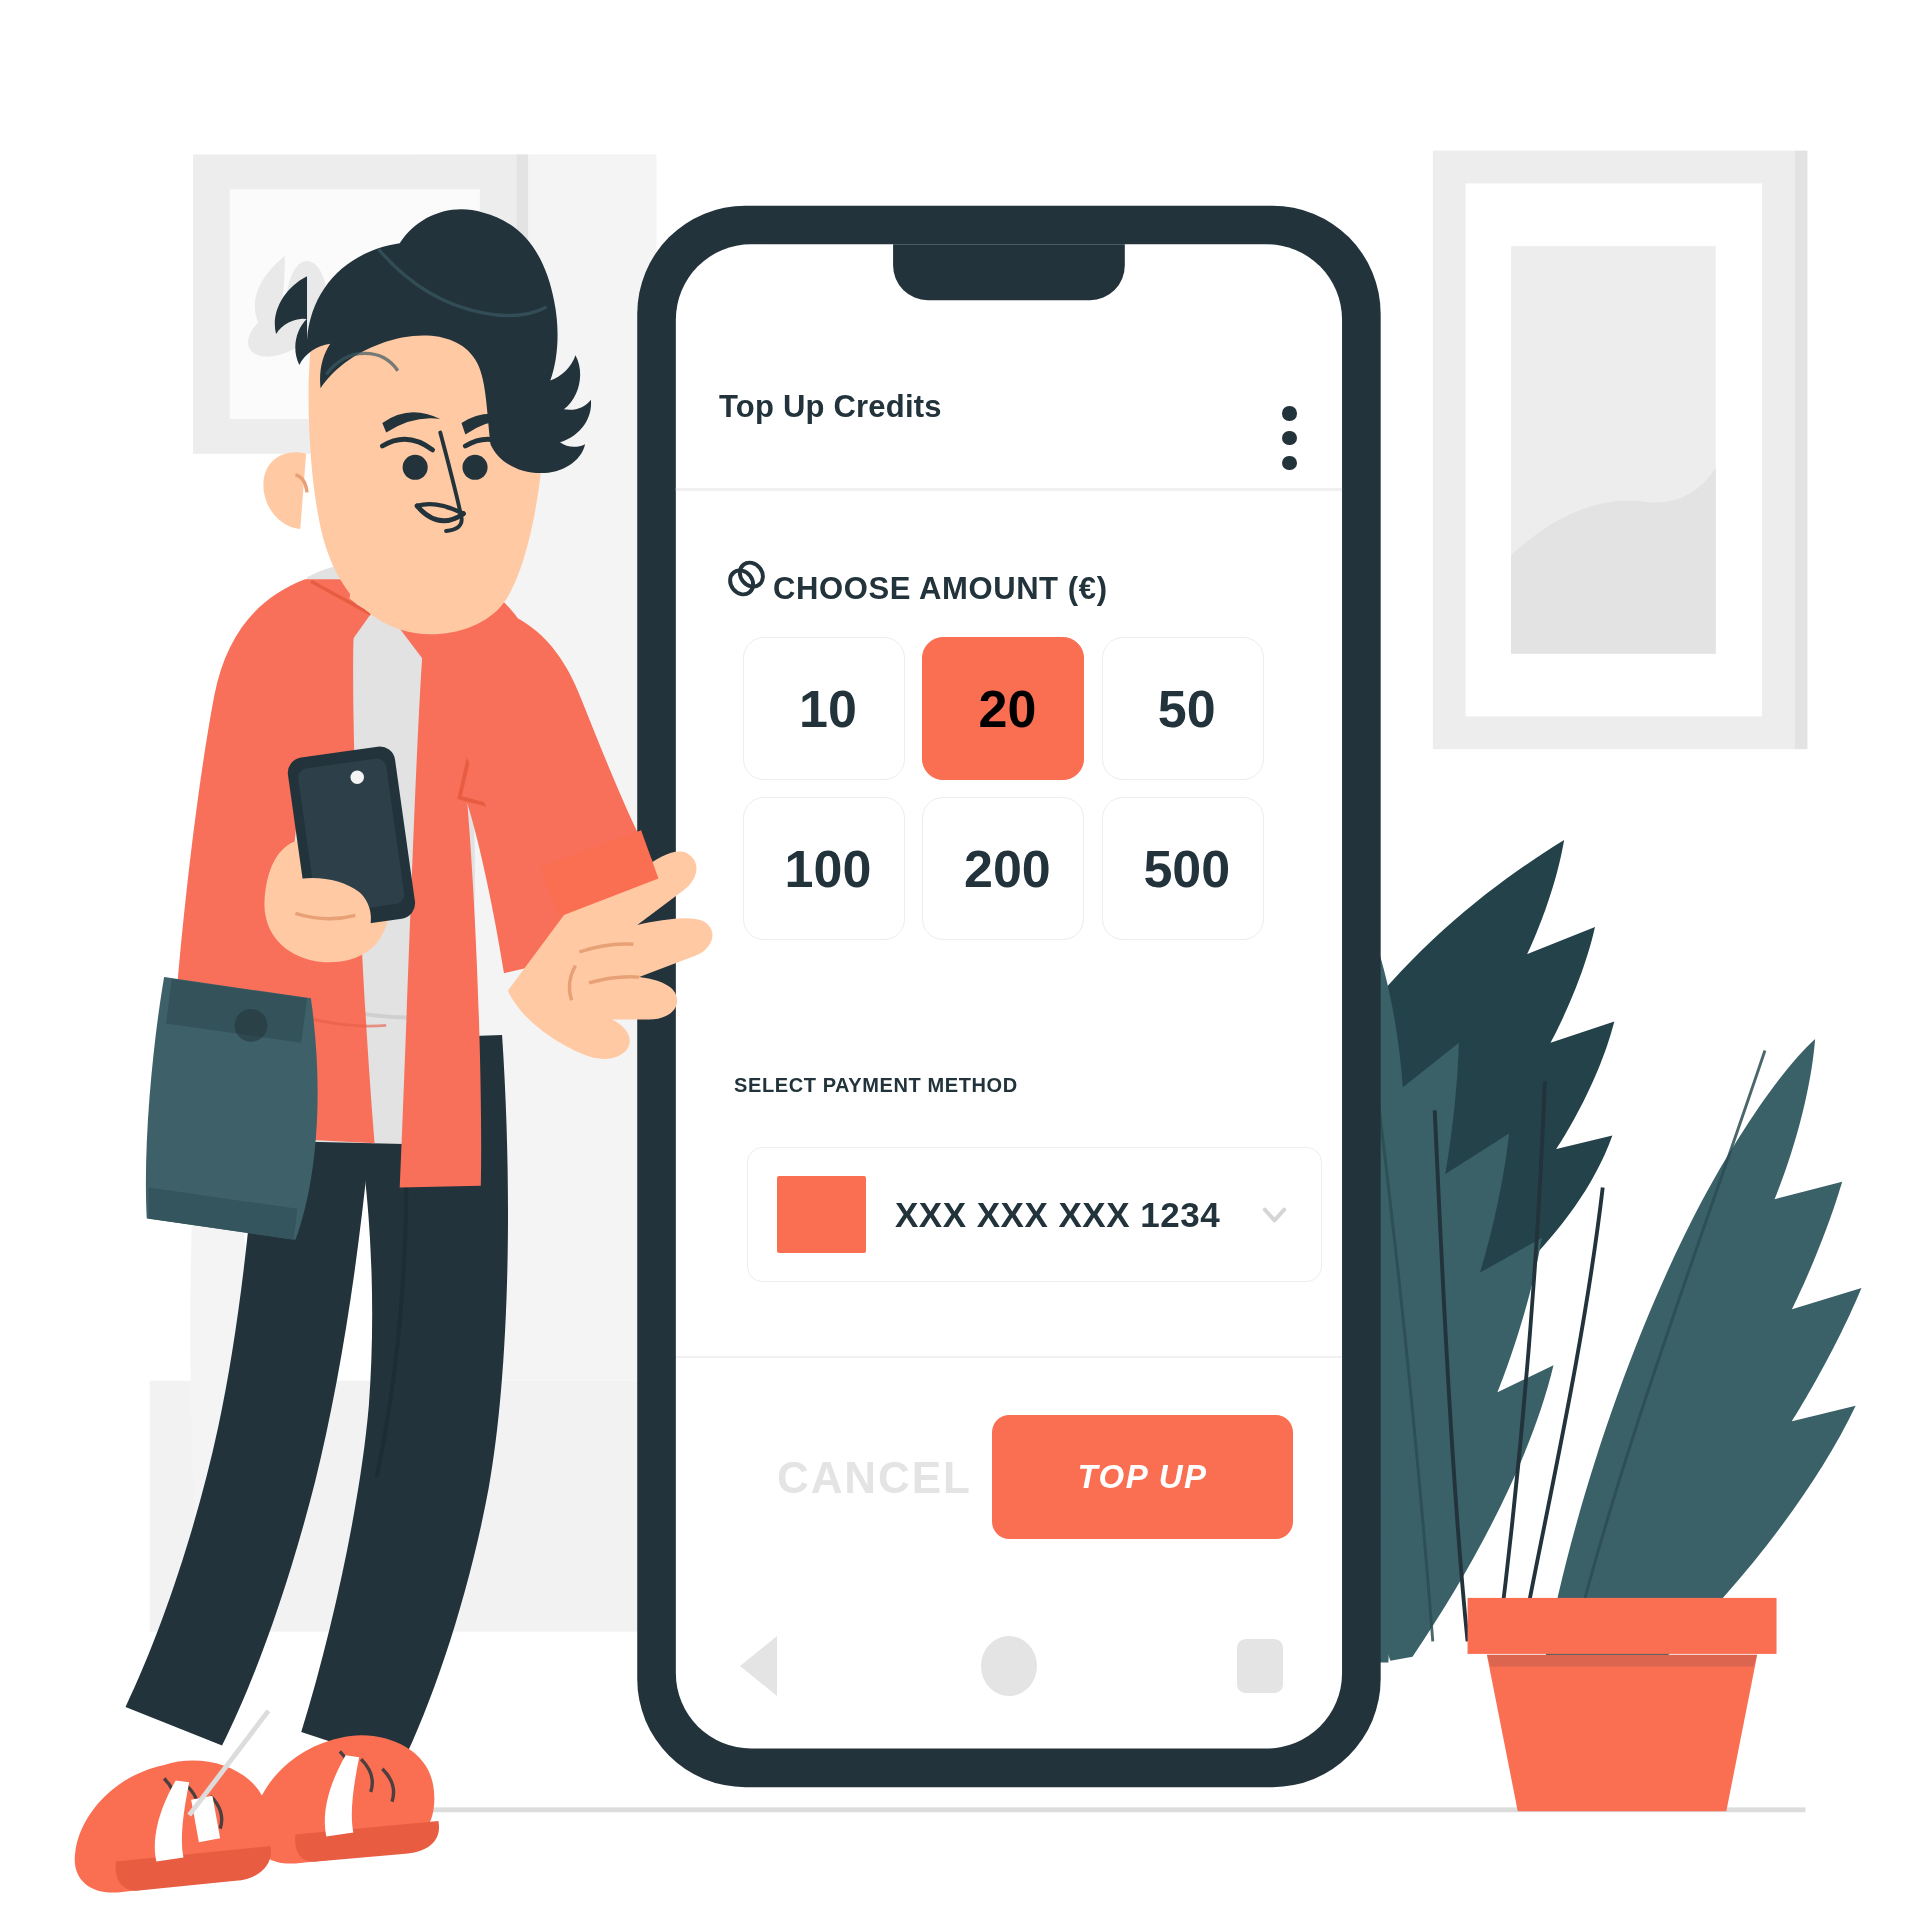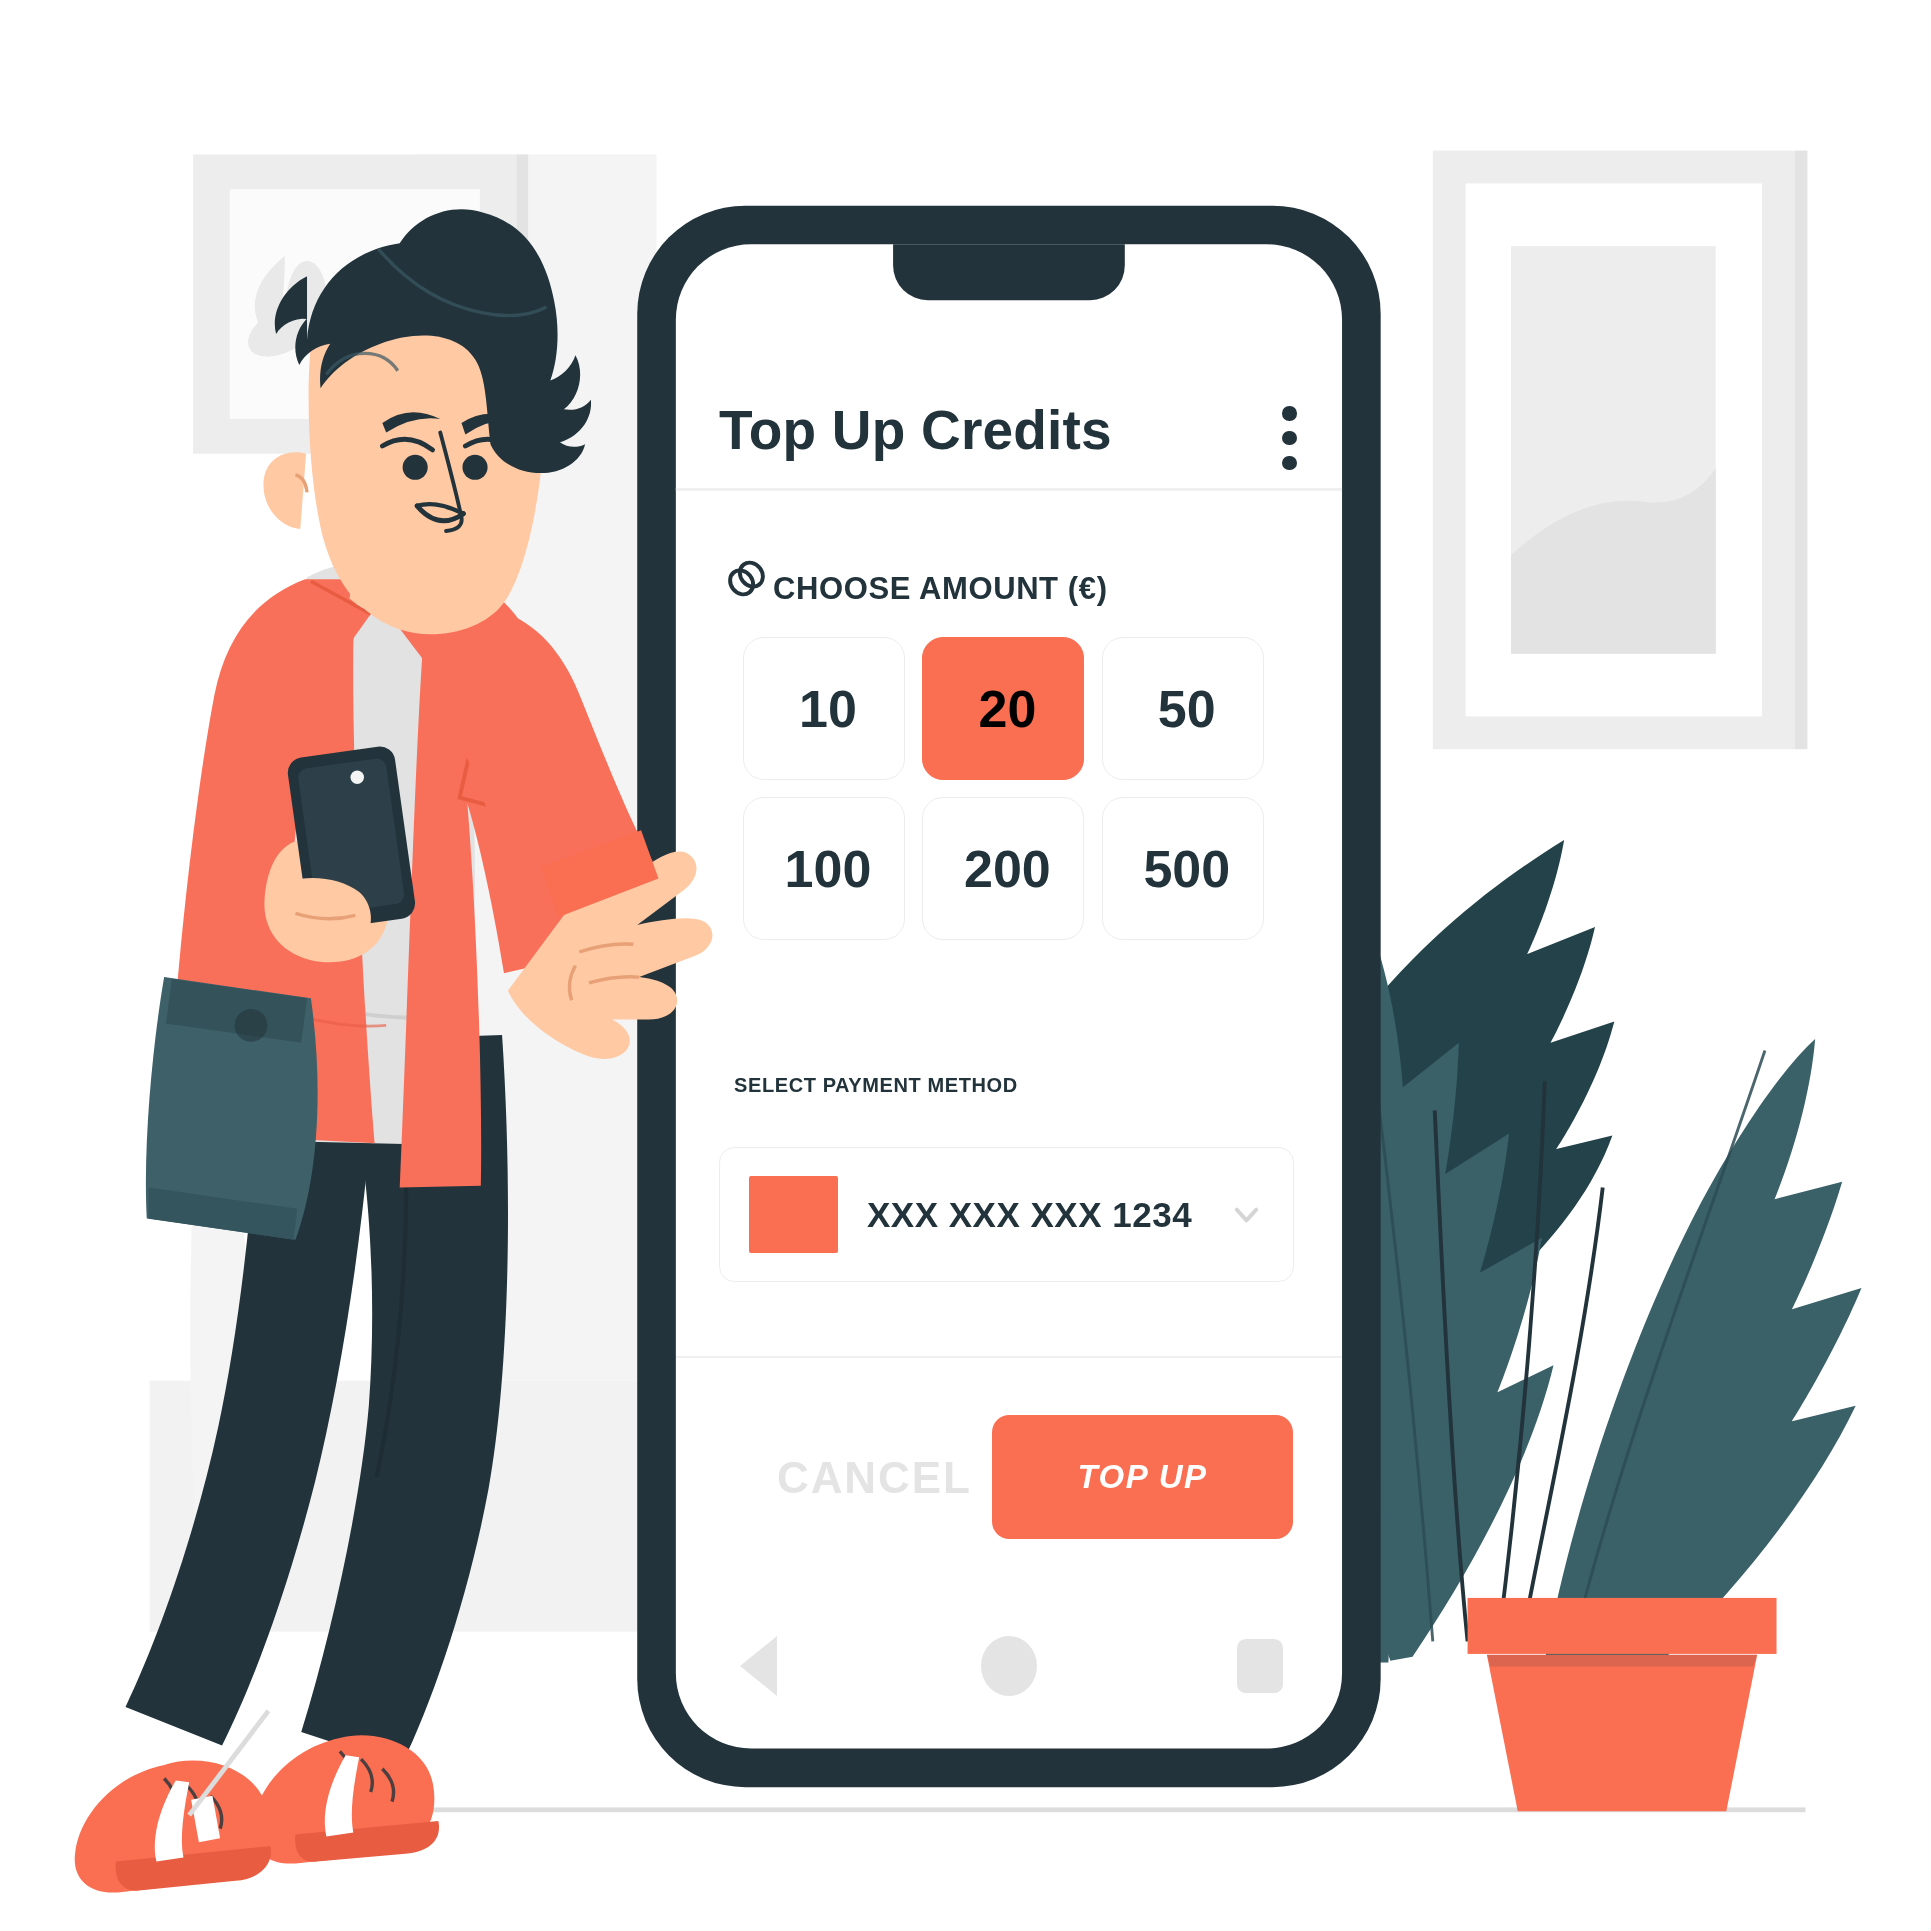--- a/index.html
+++ b/index.html
@@ -7,22 +7,22 @@
   body { font-family:"Liberation Sans", sans-serif; }
 
   #stage { position:relative; width:1931px; height:1931px; background:#fff; }
   #stage svg.scene { position:absolute; inset:0; width:1931px; height:1931px; display:block; }
 
   
   .ui-layer { position:absolute; inset:0; pointer-events:none; }
   .ui-layer > * { pointer-events:auto; }
 
   .app-title{
-    position:absolute; left:719px; top:398px;
-    font-size:55px; font-weight:700; letter-spacing:0.2px;
+    position:absolute; left:719px; top:389px;
+    font-size:31px; font-weight:700; letter-spacing:0.2px;
     color:#22333B; white-space:nowrap;
   }
   .kebab{
     position:absolute; left:1276px; top:406px; width:27px; height:64px;
     display:flex; flex-direction:column; justify-content:space-between; align-items:center;
   }
   .kebab i{ display:block; width:14.5px; height:14.5px; border-radius:50%; background:#22333B; }
 
   .section-head{
     position:absolute; display:flex; align-items:flex-end; gap:6px;
@@ -37,21 +37,21 @@
     grid-auto-rows:143px; gap:17.4px;
   }
   .amount-btn{
     display:flex; align-items:center; justify-content:center;
     background:#ffffff; border:1.9px solid #EDEDED; border-radius:21px;
     font-size:52px; font-weight:700; color:#22333B;padding-left:8px;
   }
   .amount-btn.selected{ background:#FA6E52; border-color:#FA6E52; color:#000000; }
 
   .card-row{
-    position:absolute; left:719px; top:1147px; width:575px; height:135px;
+    position:absolute; left:747px; top:1147px; width:575px; height:135px;
     background:#fff; border:1.9px solid #EDEDED; border-radius:15.4px;
     display:flex; align-items:center; padding:0 29px; gap:29px;
   }
   .card-swatch{ width:89px; height:77px; background:#FA6E52; border-radius:1.9px; flex:0 0 auto; }
   .card-num{ font-size:35px; font-weight:700; color:#22333B; letter-spacing:0.5px; }
   .card-chevron{ margin-left:auto; width:35px; height:35px; }
 
   .footer-sep{
     position:absolute; left:676px; top:1356px; width:666px; height:1.9px; background:#F0F0F0;
   }

